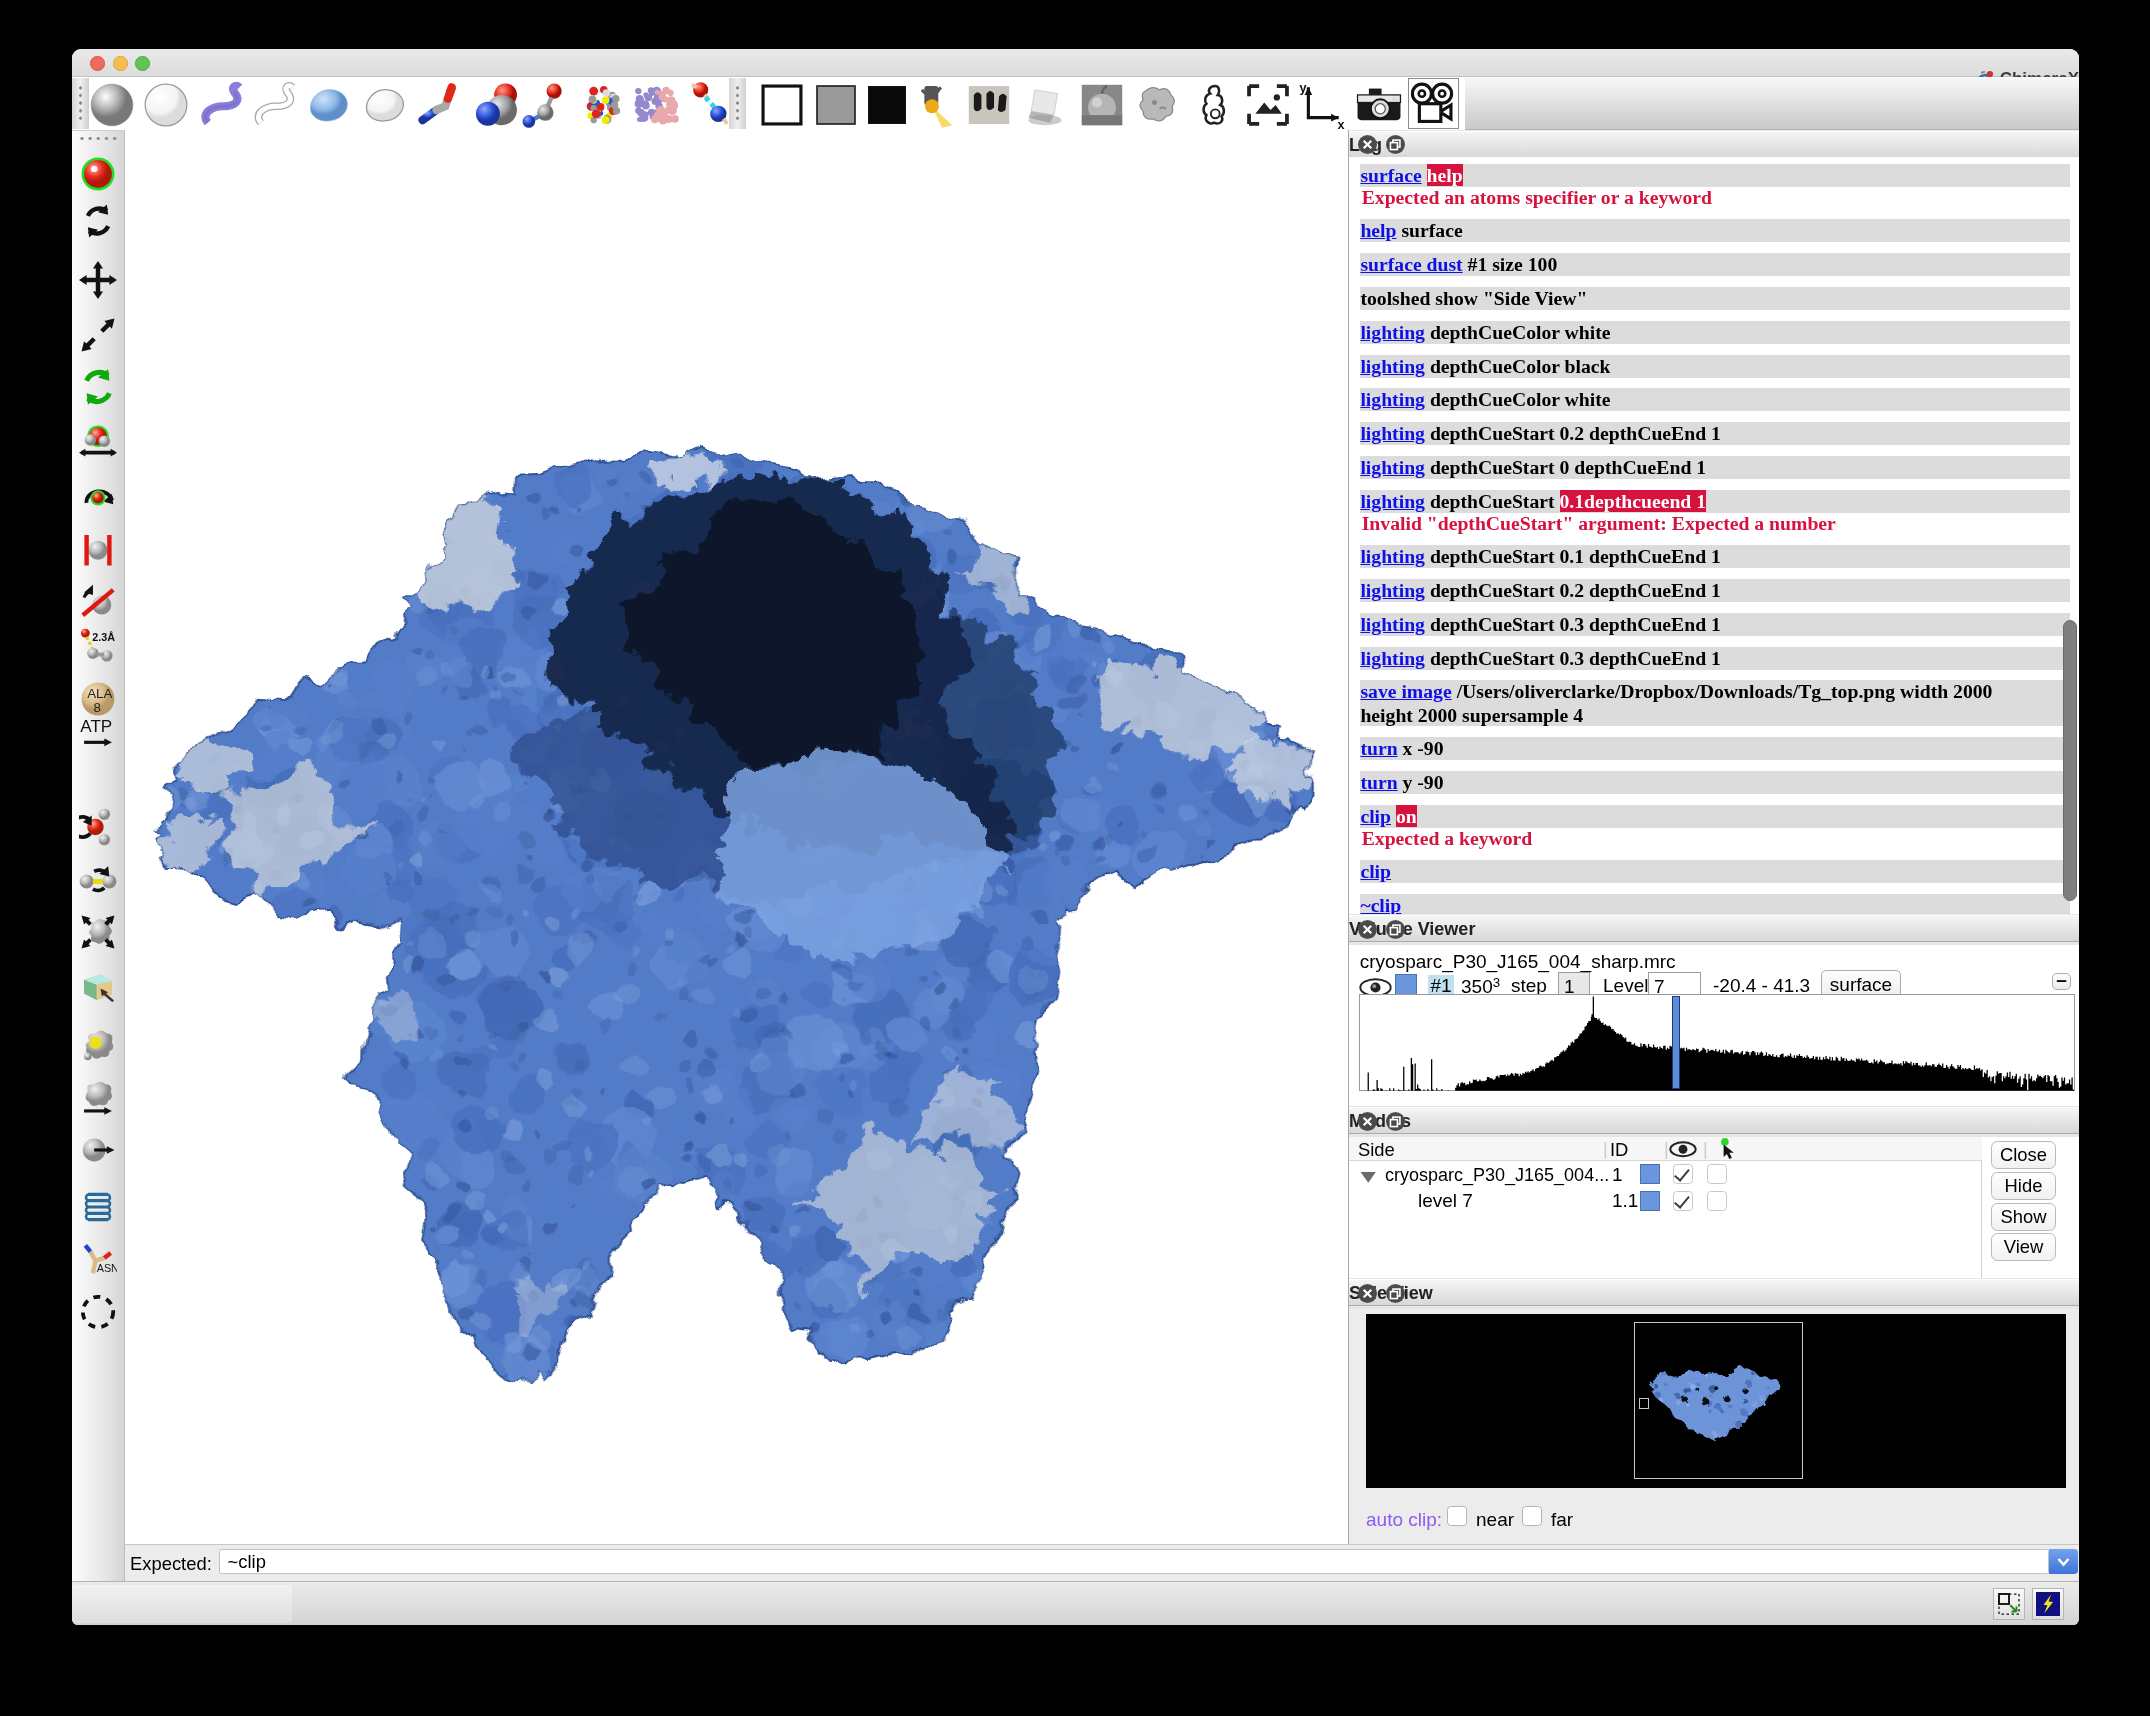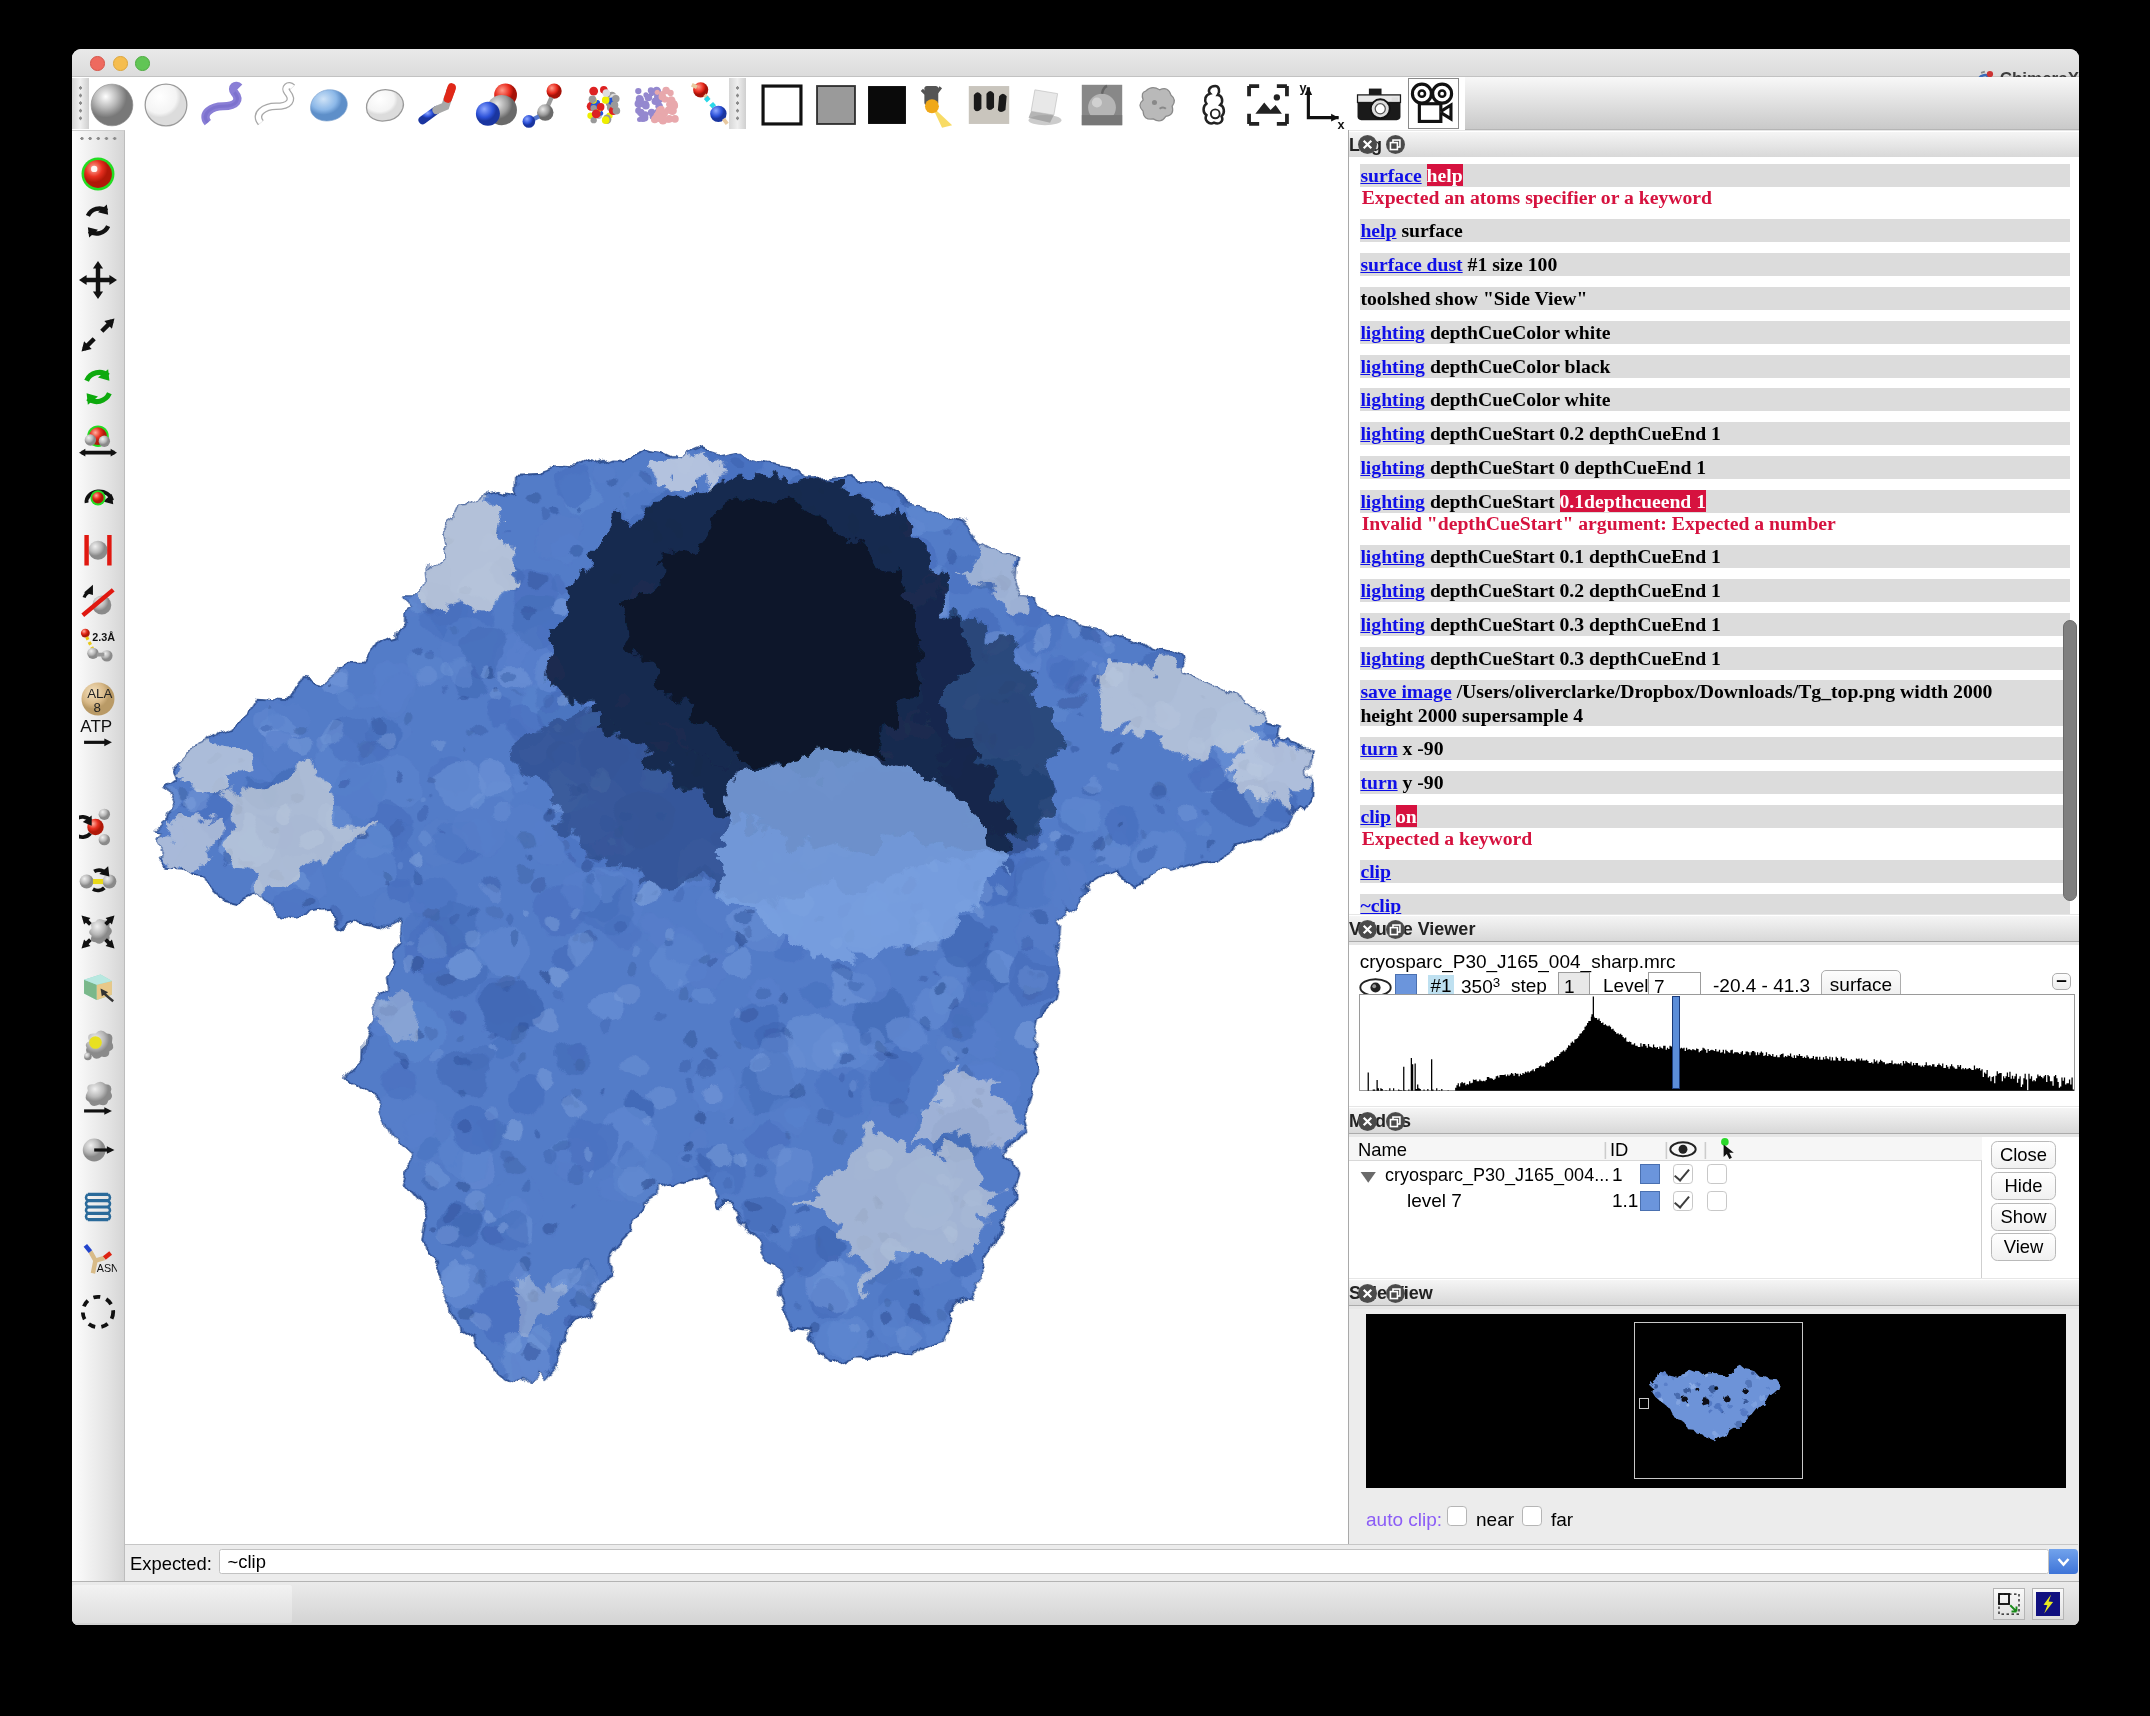--- a/index.html
+++ b/index.html
@@ -1529,21 +1529,21 @@
           </svg>
         </div><div class="pbtn" style="left:37px">
           <svg width="19" height="19" viewBox="0 0 30 30">
             <circle cx="15" cy="15" r="14" fill="#4a4a4a"></circle>
             <rect x="11" y="8" width="11" height="11" fill="none" stroke="#fff" stroke-width="2.5"></rect>
             <rect x="7" y="12" width="11" height="11" fill="#4a4a4a" stroke="#fff" stroke-width="2.5"></rect>
           </svg>
         </div></div>
     <div class="pcontent" style="top:1007px;height:141px">
       <div style="position:absolute;left:0;top:0;width:633px;height:24px;background:#f6f6f6;border-bottom:0.6px solid #d8d8d8;font-size:18.4px">
-        <span style="position:absolute;left:9px;top:1.9px">Name</span>
+        <span style="position:absolute;left:9px;top:1.9px">Side</span>
         <span style="position:absolute;left:261px;top:1.9px">ID</span>
         <span style="position:absolute;left:254px;top:1.3px;color:#ccc">|</span>
         <span style="position:absolute;left:315px;top:1.3px;color:#ccc">|</span>
         <svg style="position:absolute;left:320px;top:4.4px" width="28" height="16.5" viewBox="0 0 44 26">
             <ellipse cx="22" cy="13" rx="20" ry="11" fill="none" stroke="#222" stroke-width="3"></ellipse>
             <circle cx="22" cy="13" r="7" fill="#222"></circle>
           </svg>
         <span style="position:absolute;left:354px;top:1.3px;color:#ccc">|</span>
         <svg style="position:absolute;left:367px;top:0.6px" width="21.6" height="23" viewBox="0 0 34 36">
             <circle cx="14" cy="6" r="6" fill="#2ad82a"></circle>
@@ -1552,21 +1552,21 @@
       </div>
       <div style="position:absolute;left:0;top:24px;width:633px;height:117px;border-right:0.6px solid #cfcfcf">
         <svg style="position:absolute;left:11.4px;top:9px" width="16.5" height="14" viewBox="0 0 26 22">
             <path d="M1 3 H25 L13 20 Z" fill="#6a6a6a"></path>
           </svg>
         <span style="position:absolute;left:36px;top:3.8px;font-size:18px">cryosparc_P30_J165_004...</span>
         <span style="position:absolute;left:263px;top:2.5px;font-size:19px">1</span>
         <div class="swatch" style="left:291px;top:3.2px"></div>
         <div class="chk on" style="left:324px;top:3.2px"></div>
         <div class="chk" style="left:358px;top:3.2px"></div>
-        <span style="position:absolute;left:58px;top:29px;font-size:19px">level 7</span>
+        <span style="position:absolute;left:69px;top:29px;font-size:19px">level 7</span>
         <span style="position:absolute;left:263px;top:29px;font-size:19px">1.1</span>
         <div class="swatch" style="left:291px;top:30px"></div>
         <div class="chk on" style="left:324px;top:30px"></div>
         <div class="chk" style="left:358px;top:30px"></div>
       </div>
     </div>
     <div class="phead" style="top:1149px">Side View<div class="pbtn" style="left:9px">
           <svg width="19" height="19" viewBox="0 0 30 30">
             <circle cx="15" cy="15" r="14" fill="#4a4a4a"></circle>
             <path d="M9 9 L21 21 M21 9 L9 21" stroke="#fff" stroke-width="3.5"></path>

